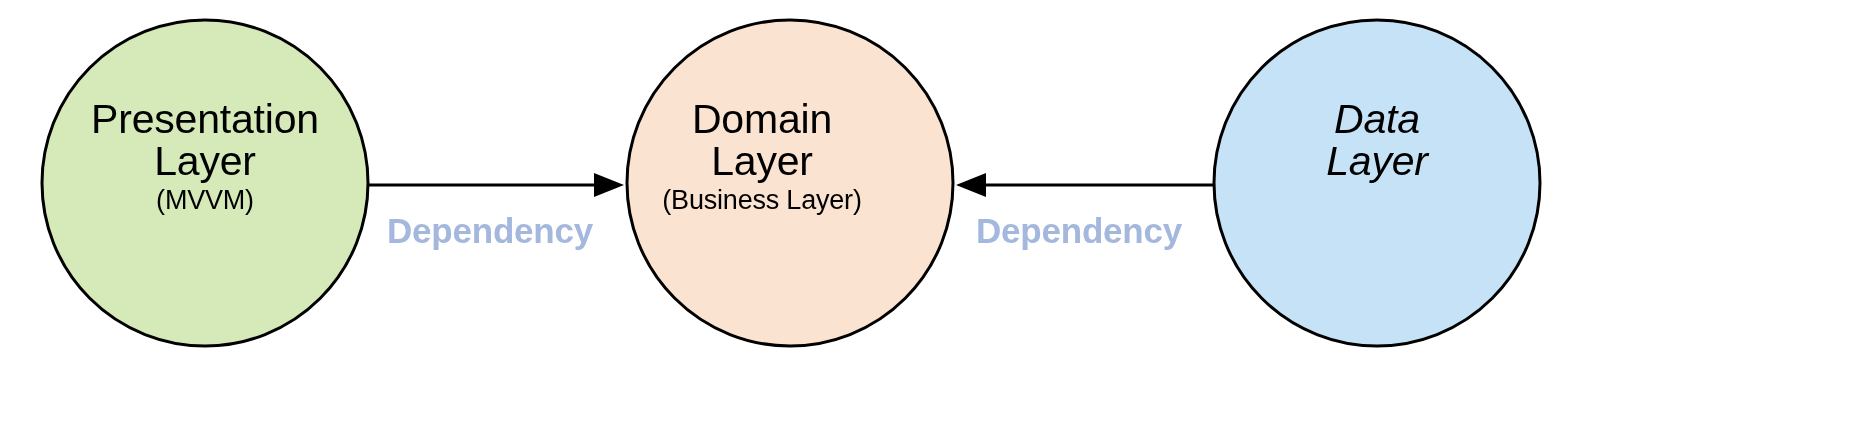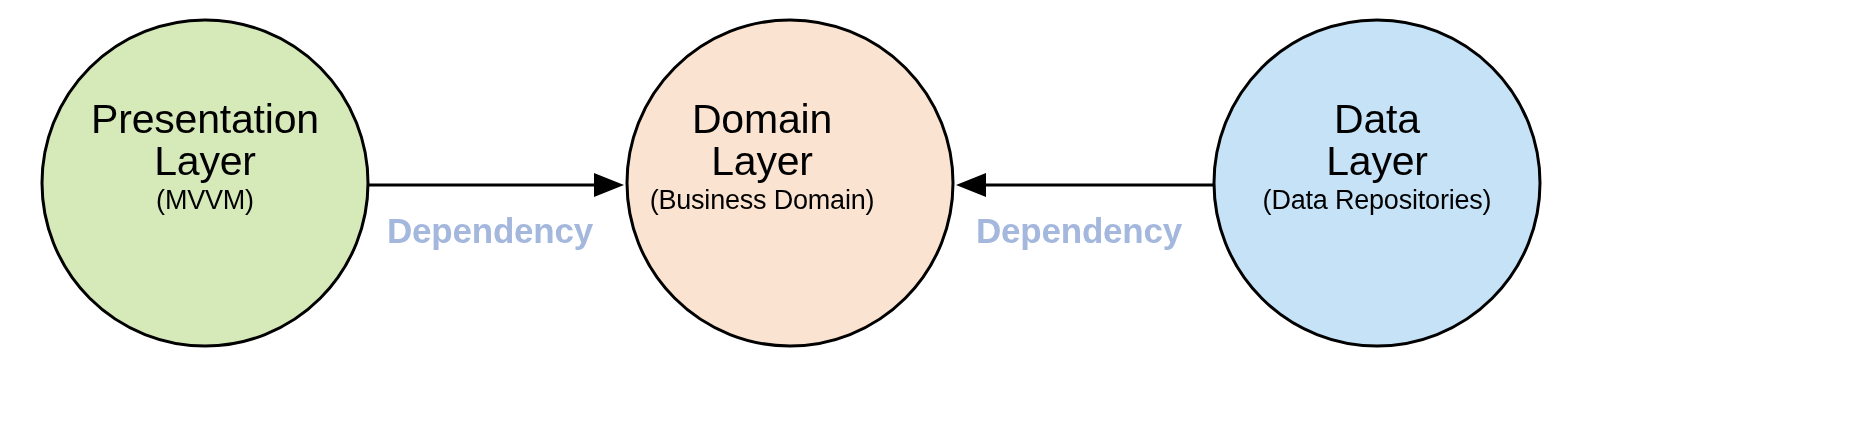--- a/index.html
+++ b/index.html
@@ -97,26 +97,25 @@
 
   <div class="node-label" style="left: -5px; top: 98px; width: 420px; color: rgb(0, 0, 0);">
     <div class="node-title">Presentation
 Layer</div>
     <div class="node-sub">(MVVM)</div>
   </div>
 
   <div class="node-label" style="left: 552px; top: 98px; width: 420px; color: rgb(0, 0, 0);">
     <div class="node-title">Domain
 Layer</div>
-    <div class="node-sub">(Business Domain)</div>
+    <div class="node-sub">(Business Layer)</div>
   </div>
 
-  <div class="node-label" style="left: 1167px; top: 98px; width: 420px; color: rgb(0, 0, 0);">
+  <div class="node-label" style="left: 1167px; top: 98px; width: 420px; color: rgb(0, 0, 0); font-style: italic;">
     <div class="node-title">Data
 Layer</div>
-    <div class="node-sub">(Data Repositories)</div>
   </div>
 
   <div class="edge-label" style="left: 330px; top: 211px; width: 320px; color: rgb(164, 183, 221);">Dependency</div>
 
   <div class="edge-label" style="left: 919px; top: 211px; width: 320px; color: rgb(164, 183, 221);">Dependency</div>
 
 </div>
 
 </body></html>

